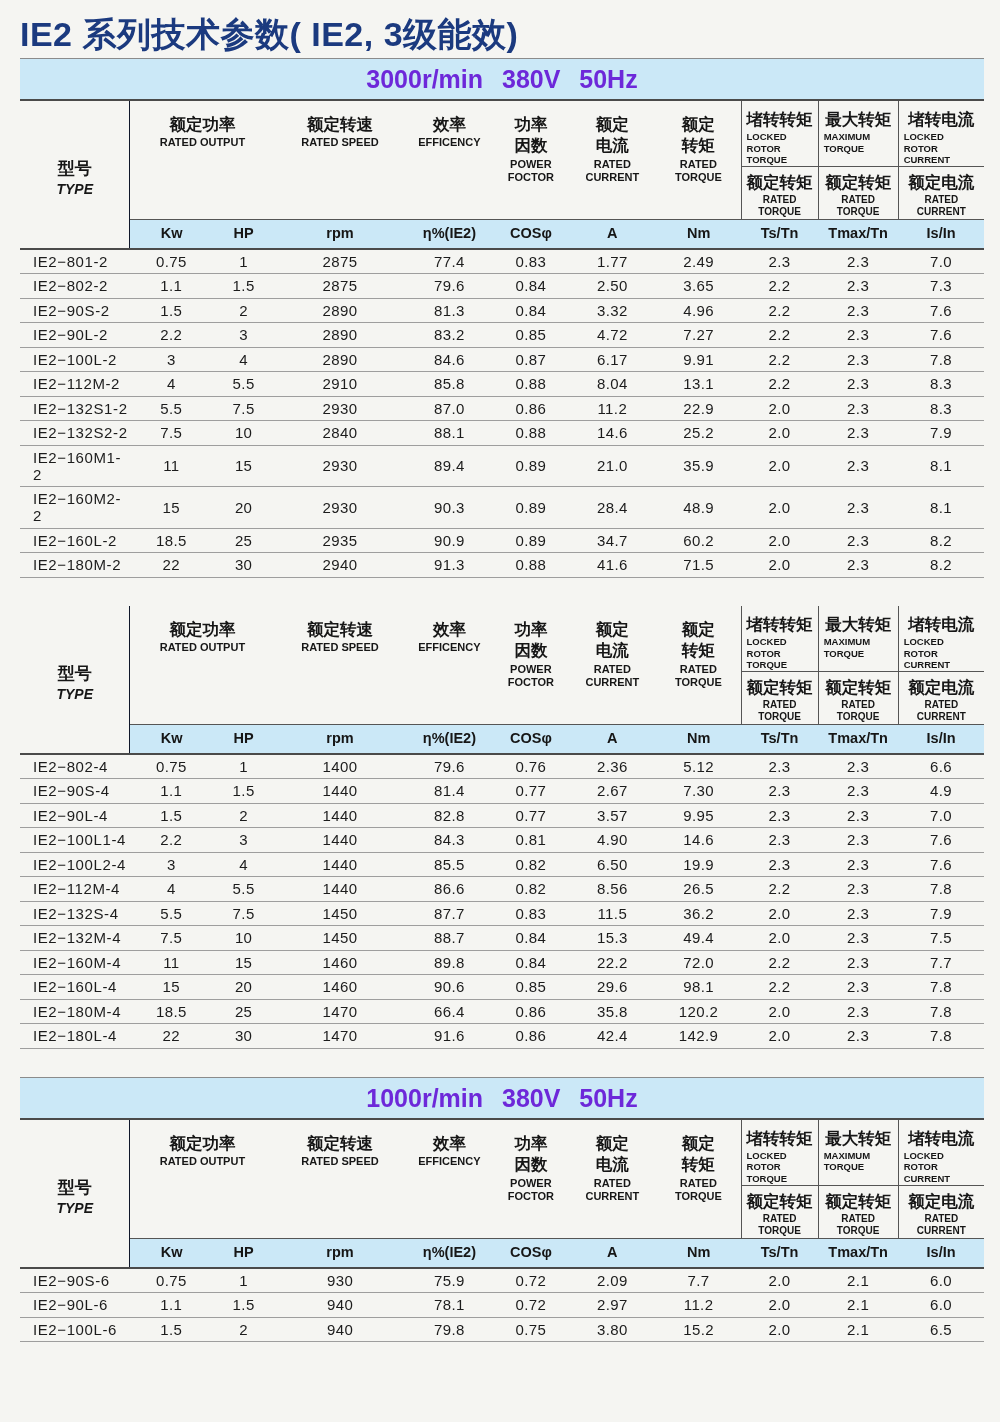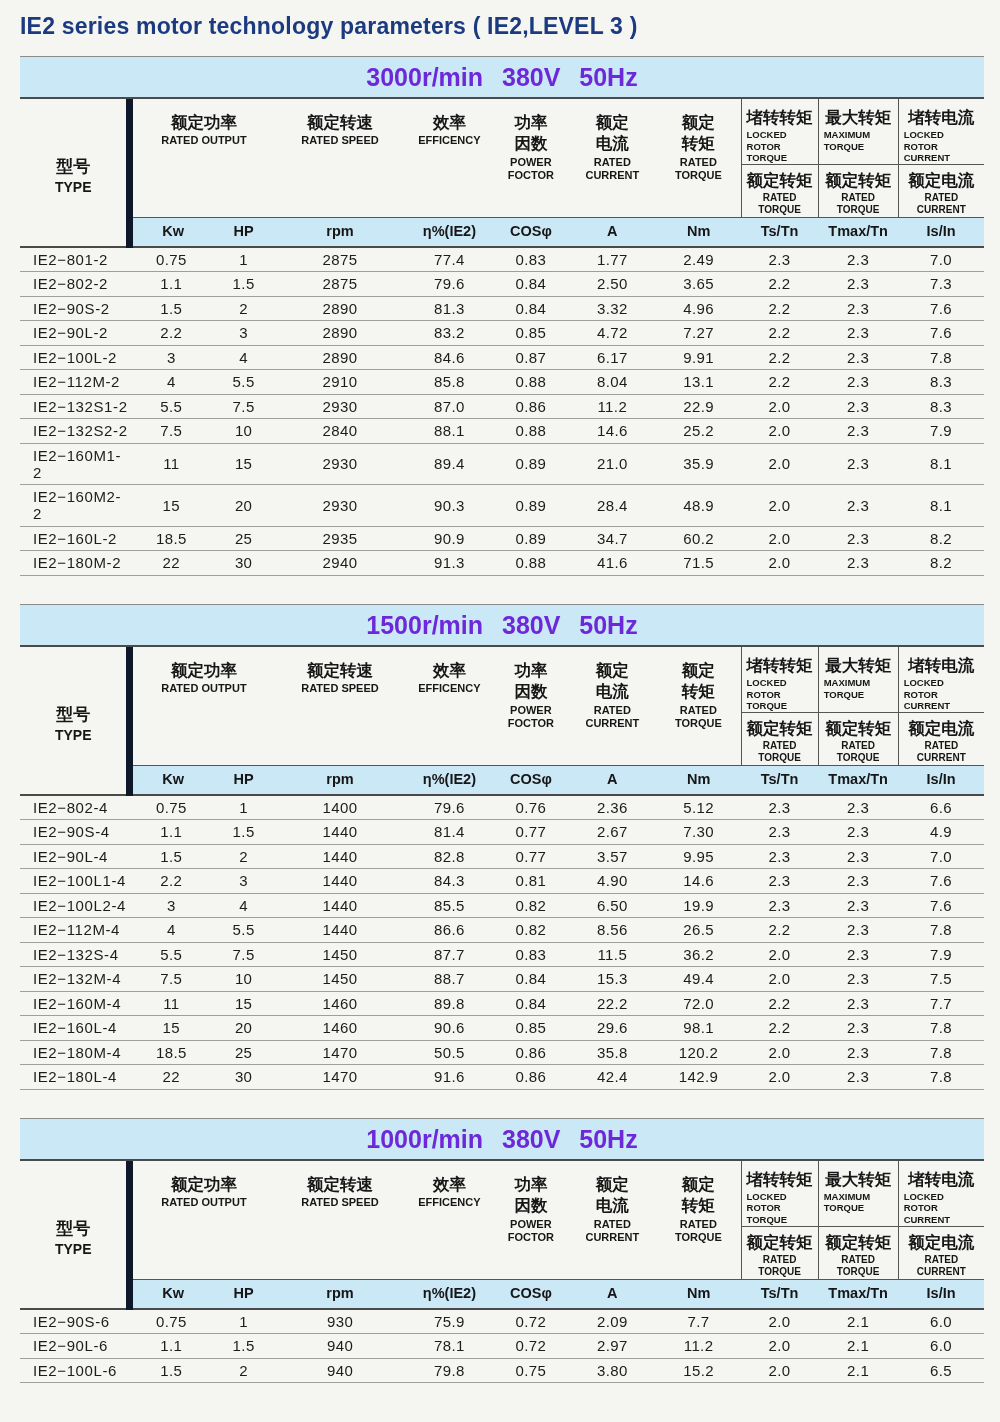--- a/index.html
+++ b/index.html
@@ -65,25 +65,25 @@
   thead th .en{
     display:block;
     font-size:11px;
     font-weight:bold;
     margin-top:1px;
     line-height:1.2;
   }
   th.type-cell{
     vertical-align:middle;
     padding-top:8px;
-    border-right:7px solid #0f172a;
+    border-right:1px solid #0f172a;
     border-bottom:2px solid var(--line-dark);
     font-size:17px;
   }
-  th.type-cell .en{font-size:14px;}
+  th.type-cell .en{font-size:14px;font-style:italic;}
   th.ratio{border-left:1px solid #555;}
   th.ratio .en{
     font-size:9.5px;
     text-align:left;
     padding-left:4px;
     line-height:1.18;
   }
   th.ratio.top{height:50px;border-bottom:1px solid #555;padding-top:8px;}
   th.ratio.bottom{height:40px;padding-top:5px;vertical-align:top;}
   tr.units th{
@@ -107,21 +107,21 @@
   tbody td.type{
     text-align:left;
     padding-left:13px;
     letter-spacing:0.6px;
   }
 </style>
 </head>
 <body>
 
 <div class="page">
-  <h2 class="doc-subtitle">IE2 series motor technology parameters ( IE2,LEVEL 3 )</h2>
+  <h1 class="doc-title">IE2 系列技术参数( IE2, 3级能效)</h1>
   <div id="sections">
       <section class="sect">
     <div class="band">3000r/min  380V  50Hz</div>
     <table class="params">
       <colgroup>
             <col style="width:11.4%">
             <col style="width:8.6%">
             <col style="width:6.4%">
             <col style="width:13.6%">
             <col style="width:9.1%">
@@ -317,21 +317,20 @@
               <td>41.6</td>
               <td>71.5</td>
               <td>2.0</td>
               <td>2.3</td>
               <td>8.2</td>
             </tr>
           </tbody>
     </table>
   </section>
       <section class="sect">
-    <div class="band">1500r/min  380V  50Hz</div>
     <table class="params">
       <colgroup>
             <col style="width:11.4%">
             <col style="width:8.6%">
             <col style="width:6.4%">
             <col style="width:13.6%">
             <col style="width:9.1%">
             <col style="width:7.8%">
             <col style="width:9.1%">
             <col style="width:8.8%">
@@ -499,21 +498,21 @@
               <td>98.1</td>
               <td>2.2</td>
               <td>2.3</td>
               <td>7.8</td>
             </tr>
             <tr>
               <td class="type">IE2−180M-4</td>
               <td>18.5</td>
               <td>25</td>
               <td>1470</td>
-              <td>50.5</td>
+              <td>66.4</td>
               <td>0.86</td>
               <td>35.8</td>
               <td>120.2</td>
               <td>2.0</td>
               <td>2.3</td>
               <td>7.8</td>
             </tr>
             <tr>
               <td class="type">IE2−180L-4</td>
               <td>22</td>

